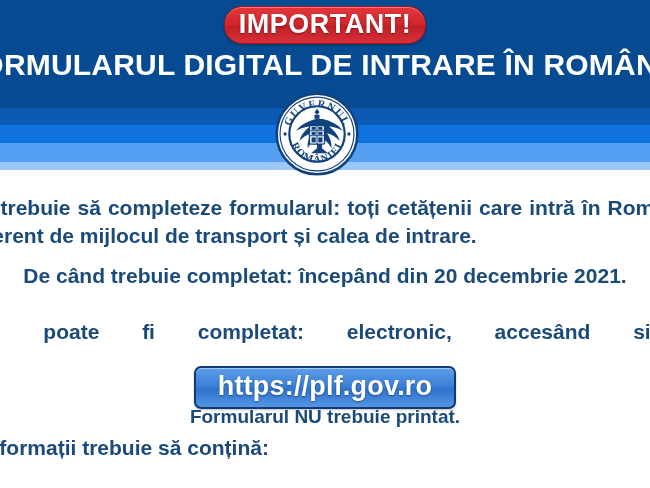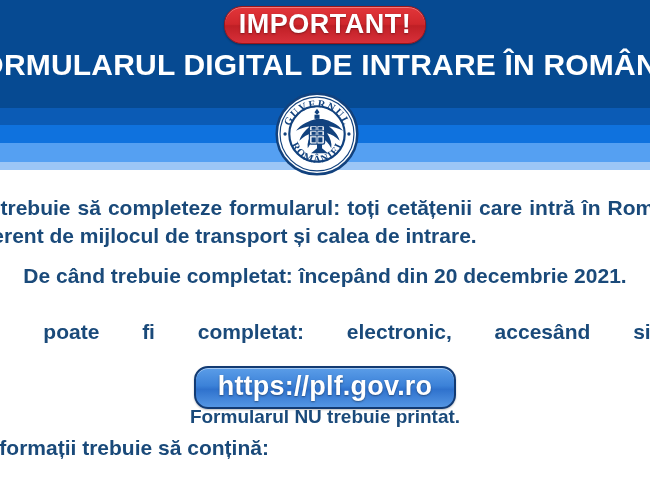--- a/index.html
+++ b/index.html
@@ -136,21 +136,21 @@
   .url-btn-wrap {
     position: absolute;
     left: 0;
     top: 196px;
     width: 650px;
     text-align: center;
   }
   .url-btn {
     display: inline-block;
     padding: 3px 22px 5px 22px;
-    border-radius: 14px;
+    border-radius: 7px;
     background: linear-gradient(180deg, #5b9de8 0%, #3c82d8 45%, #2f72cd 55%, #5496e4 100%);
     border: 2px solid #123a72;
     box-shadow: inset 0 1px 0 rgba(255,255,255,0.45), 0 1px 2px rgba(0,0,0,0.25);
     color: #ffffff;
     font-size: 27px;
     font-weight: bold;
     line-height: 1.15;
     letter-spacing: 0.2px;
     text-shadow: 0 1px 2px rgba(0,0,0,0.4);
     white-space: nowrap;

